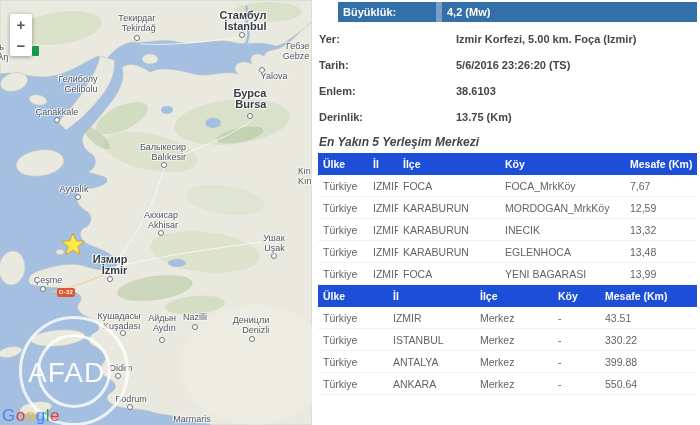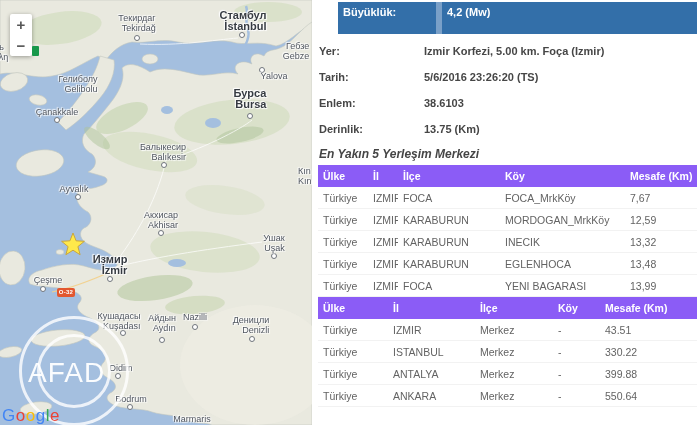--- a/index.html
+++ b/index.html
@@ -32,31 +32,31 @@
   .afad-text{position:absolute;left:28px;top:41px;width:96px;font-size:28px;font-weight:400;
              letter-spacing:1px;color:rgba(255,255,255,.95);}
   .glogo{position:absolute;left:2px;top:406px;font-size:17px;font-weight:400;letter-spacing:.5px;}
   .glogo .g1,.glogo .g4{color:#4285f4;}
   .glogo .g2,.glogo .g6{color:#ea4335;}
   .glogo .g3{color:#fbbc05;}
   .glogo .g5{color:#34a853;}
 
   
   .panel{flex:1;box-sizing:border-box;padding:2px 3px 0 6px;background:#fff;overflow:hidden;}
-  .kv-header{display:flex;height:32px;line-height:20px;font-size:11px;font-weight:700;color:#fff;padding-left:20px;}
+  .kv-header{display:flex;height:20px;line-height:20px;font-size:11px;font-weight:700;color:#fff;padding-left:20px;}
   .kv-header .lbl{width:93px;background:#336fa9;padding-left:5px;}
   .kv-header .divv{width:6px;background:#7aa0c8;}
   .kv-header .val{flex:1;background:#336fa9;padding-left:5px;}
   .kv-rows{margin-top:4px;}
   .kv{display:flex;height:26px;align-items:center;font-size:11px;font-weight:700;color:#464646;}
   .kv .lbl{width:105px;padding-left:1px;}
-  .kv .val{flex:1;}
+  .kv .val{flex:1;margin-left:32px;}
   .section-title{font-size:12px;font-weight:700;color:#454545;margin:5px 0 4px 1px;font-style:italic;}
   table{border-collapse:collapse;table-layout:fixed;width:379px;font-size:10.5px;color:#636363;}
-  thead td{background:#8b5cf6;color:#fff;font-weight:700;height:22px;padding:0 0 0 5px;overflow:hidden;}
+  thead td{background:#1d4ed8;color:#fff;font-weight:700;height:22px;padding:0 0 0 5px;overflow:hidden;}
   tbody td{height:21px;padding:0 0 0 5px;border-bottom:1px solid #f2f2f2;overflow:hidden;white-space:nowrap;}
   .t1 .c1{width:50px;} .t1 .c2{width:30px;} .t1 .c3{width:102px;} .t1 .c4{width:125px;} .t1 .c5{width:72px;}
   .t2 .c1{width:70px;} .t2 .c2{width:87px;} .t2 .c3{width:78px;} .t2 .c4{width:47px;} .t2 .c5{width:97px;}
 </style>
 </head>
 <body>
 
 <div class="app">
 
   <div class="map">

